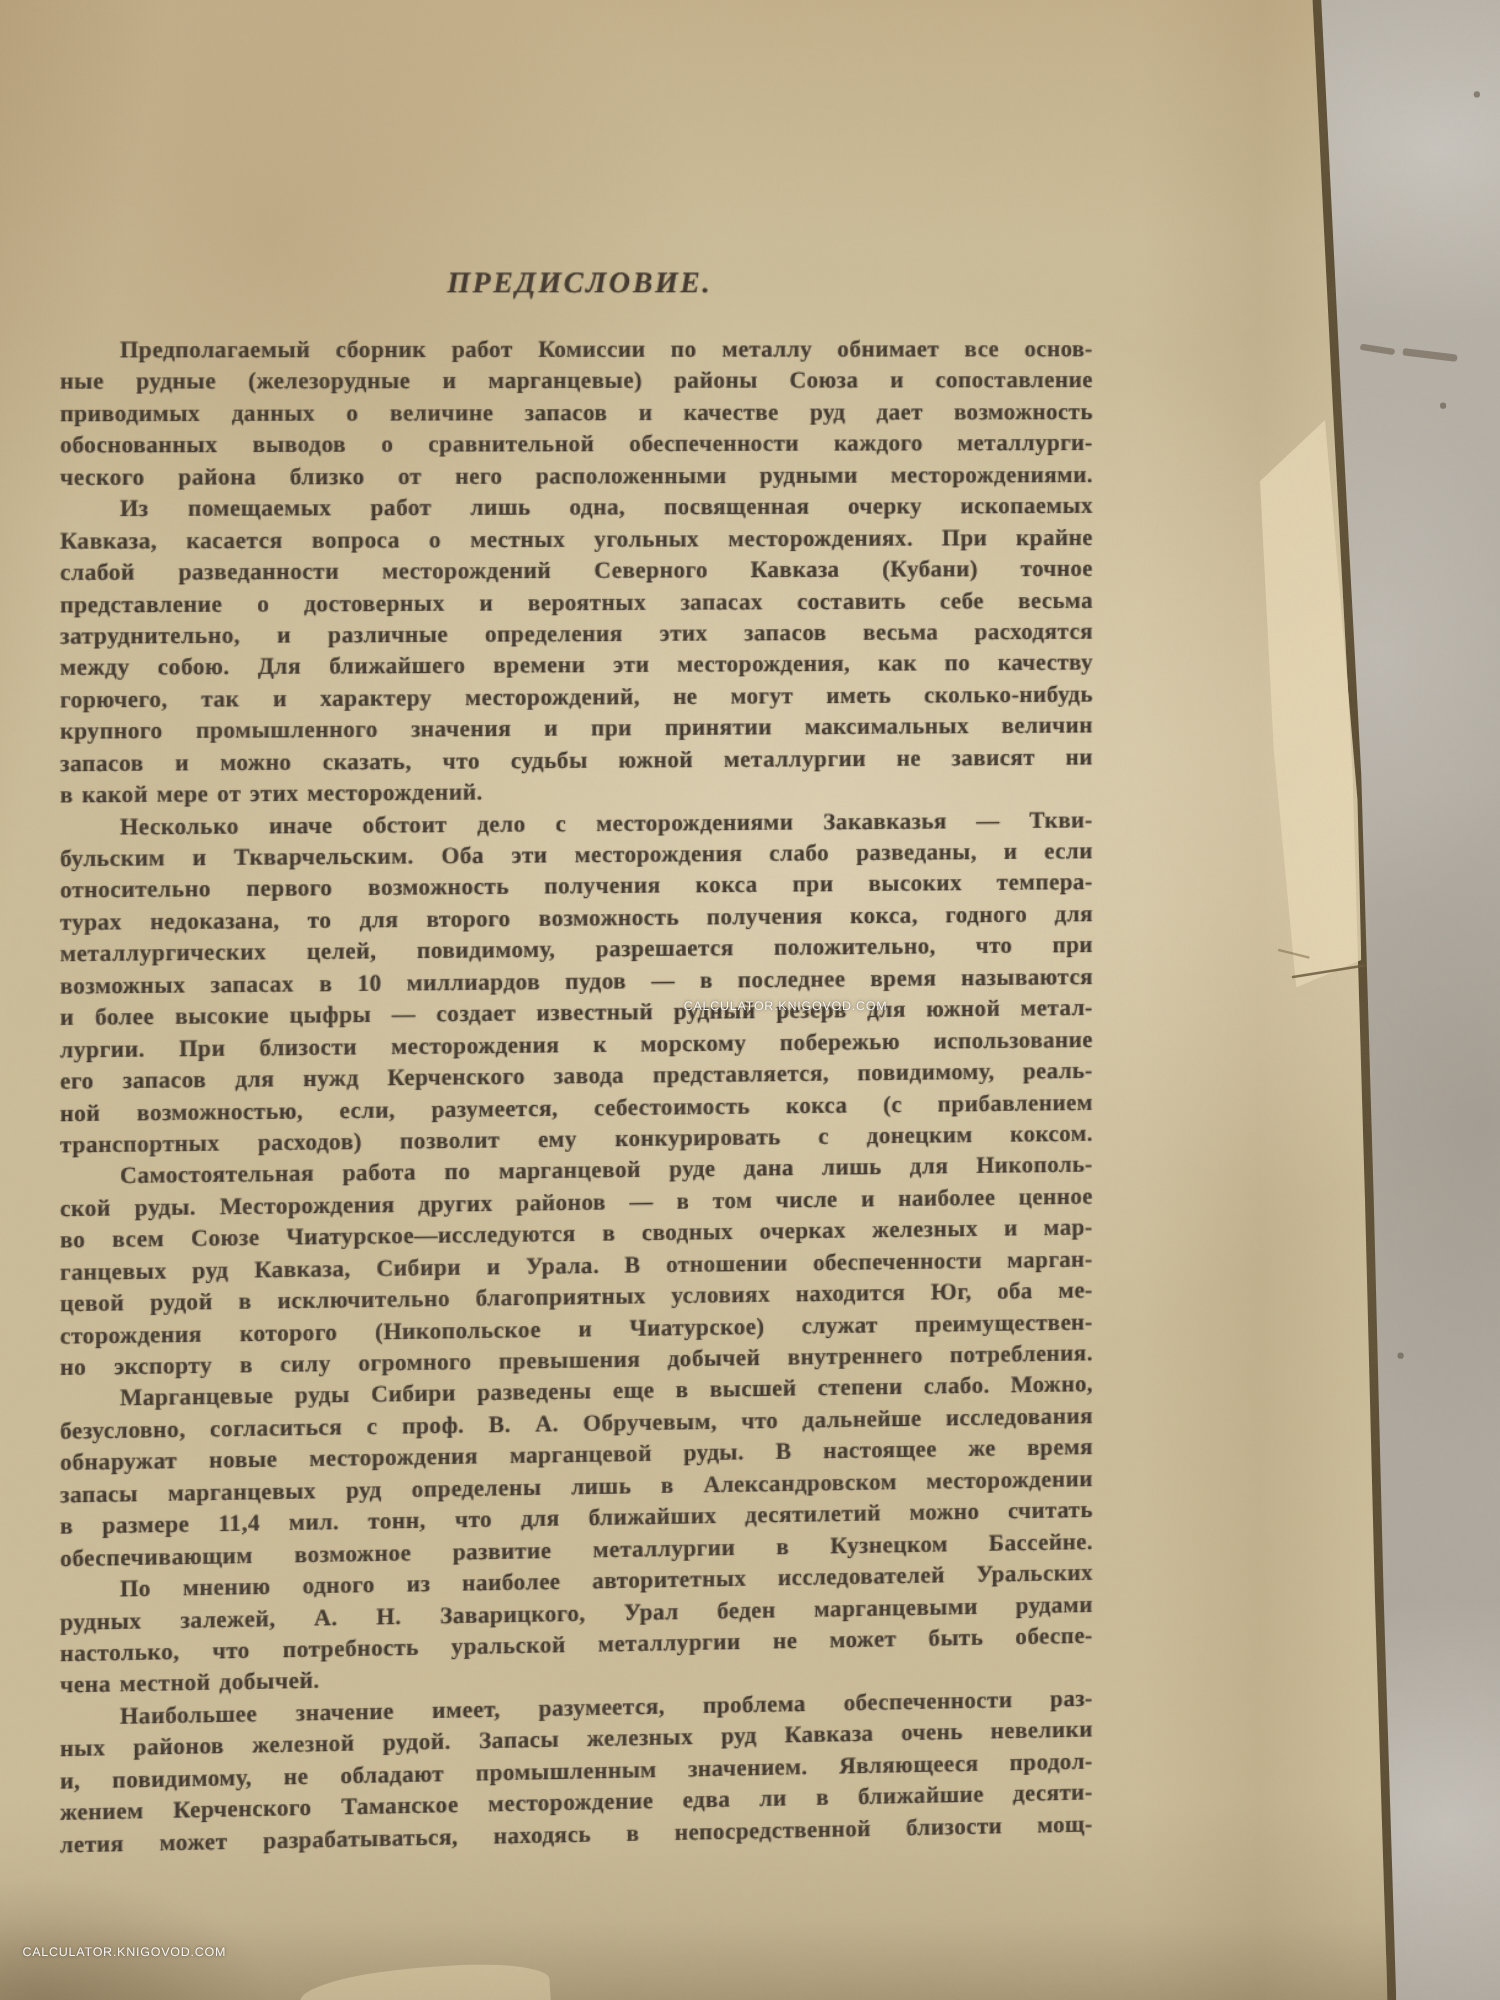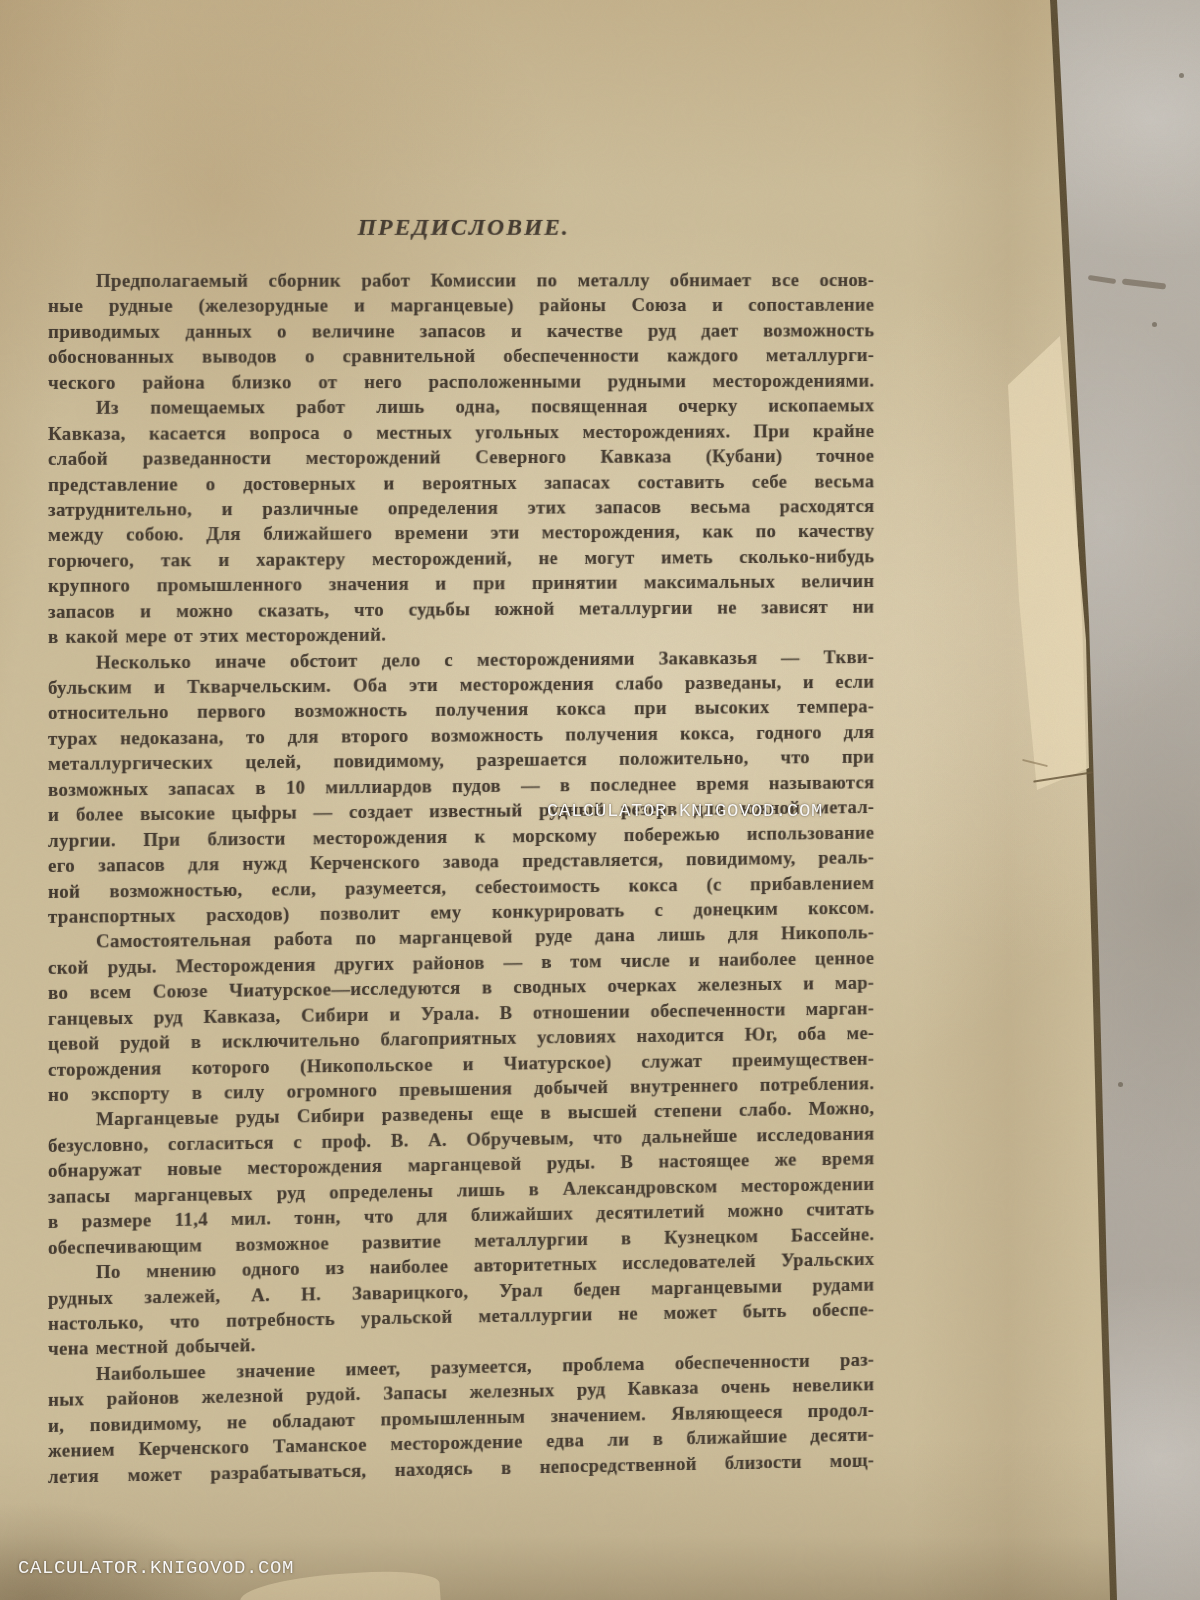--- a/index.html
+++ b/index.html
@@ -80,21 +80,21 @@
     text-align:justify;text-align-last:justify;
     text-shadow:0 0 1px rgba(58,49,40,0.40);
   }
   .line.first{text-indent:48px;}
   .line.plast{text-align-last:left;}
   
   .grain{position:absolute;inset:0;pointer-events:none;}
   
   .wm{
     position:absolute;color:rgba(255,255,255,0.95);
-    font-family:Liberation Mono, monospace;font-size:19px;letter-spacing:0.6px;
+    font-family:Liberation Sans, sans-serif;font-size:10px;letter-spacing:0.6px;
     text-shadow:0 0 3px rgba(60,50,35,0.6),0 0 1px rgba(60,50,35,0.45);
     white-space:nowrap;
   }
   .wm-center{left:547px;top:800px;}
   .wm-bl{left:18px;top:1557px;}
 </style>
 </head>
 <body>
 
 <div class="canvas">

